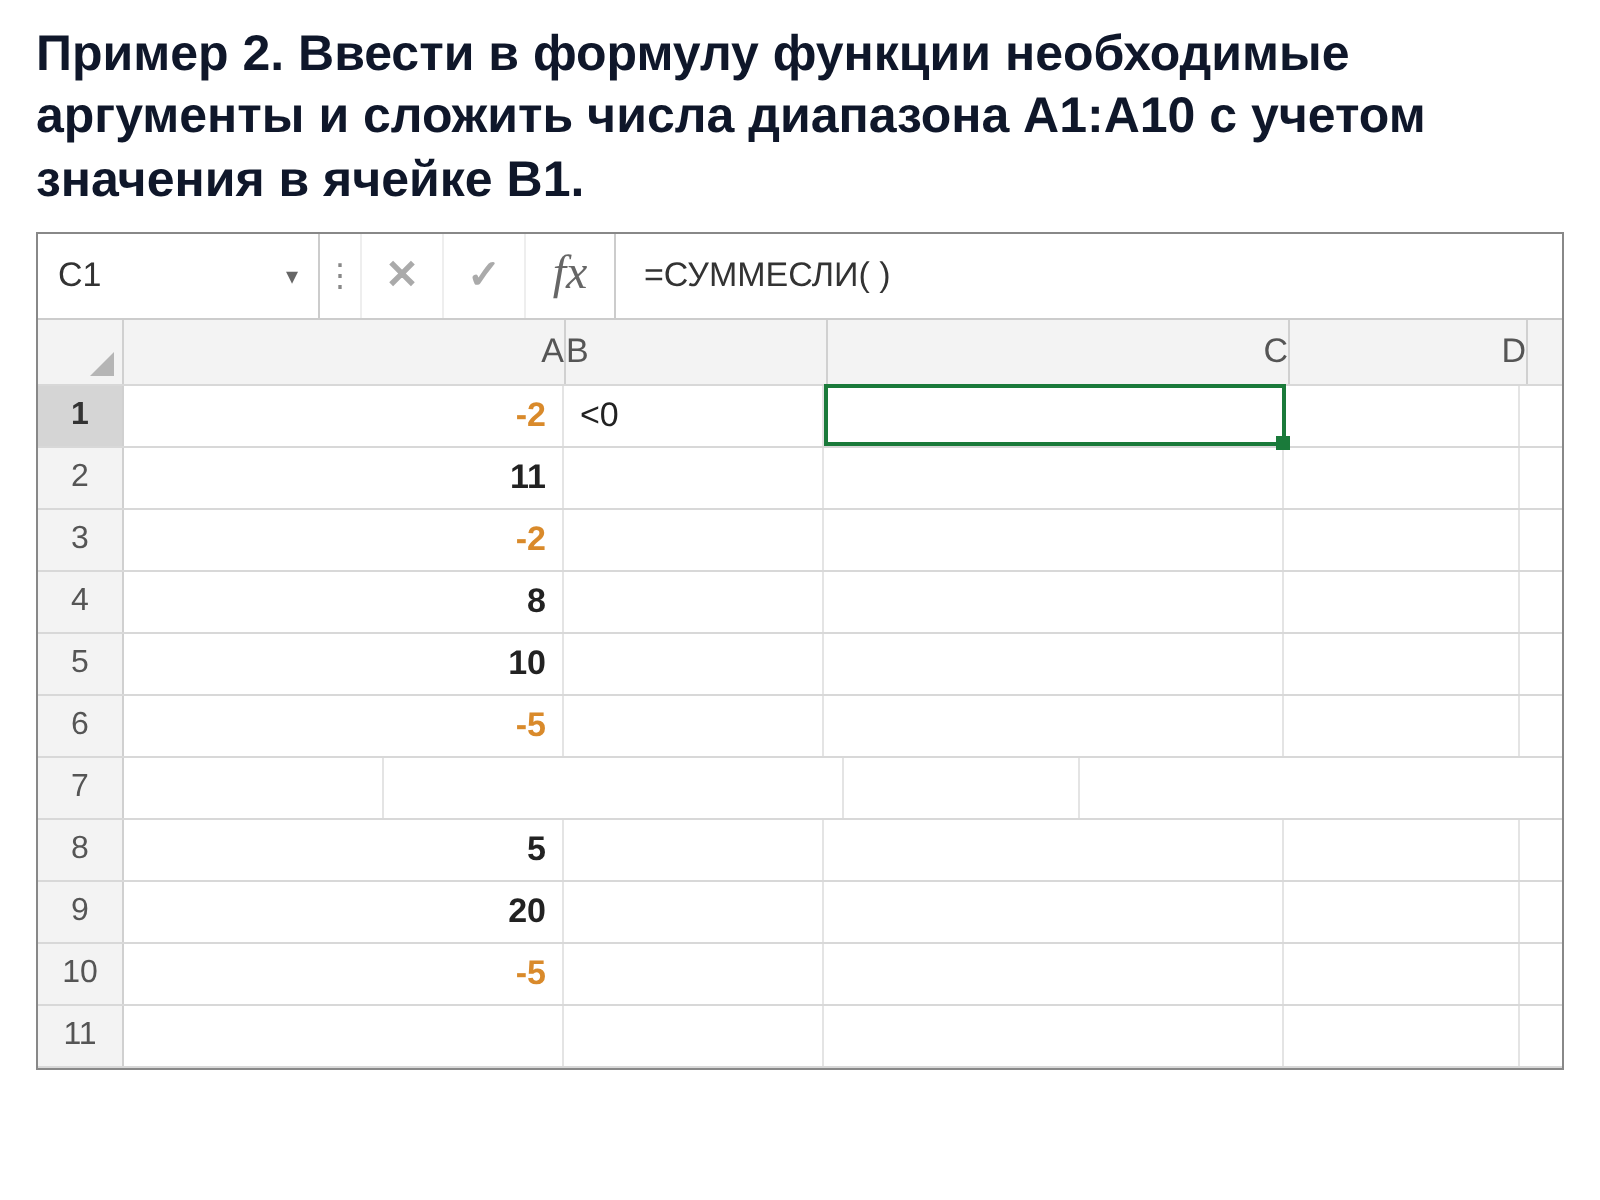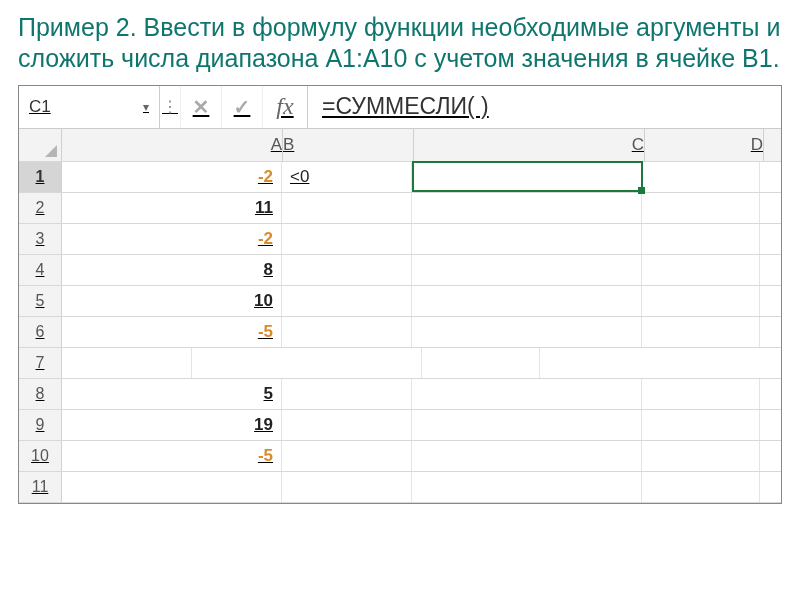--- a/index.html
+++ b/index.html
@@ -9,31 +9,30 @@
     height: 600px;
     font-family: "Segoe UI", Arial, sans-serif;
     background: #ffffff;
     overflow: hidden;
   }
   .outer {
     padding: 12px 18px 0 18px;
     box-sizing: border-box;
   }
   .instruction {
-    color: #0f766e;
+    color: #0f172a;
     font-size: 25px;
-    font-weight: 400;
+    font-weight: 700;
     line-height: 1.25;
     margin: 0 0 10px 0;
   }
   .excel-window {
     border: 1px solid #888;
     box-sizing: border-box;
     background: #fff;
-    text-decoration: underline;
   }
   .formula-bar {
     display: flex;
     align-items: stretch;
     border-bottom: 1px solid #ccc;
     height: 42px;
     background: #f7f7f7;
   }
   .name-box {
     display: flex;
@@ -81,21 +80,21 @@
     font-size: 24px;
     color: #666;
     background: #fff;
     border-right: 1px solid #ccc;
   }
   .formula-input {
     flex: 1;
     display: flex;
     align-items: center;
     padding: 0 14px;
-    font-size: 23px;
+    font-size: 17px;
     color: #333;
     background: #fff;
   }
   .sheet {
     position: relative;
     background: #fff;
   }
   .row {
     display: flex;
     height: 30px;
@@ -290,21 +289,21 @@
             <span class="bold">5</span>
           </div>
         <div class="cell col-B"></div>
         <div class="cell col-C"></div>
         <div class="cell col-D"></div>
       </div>
 
       <div class="row">
         <div class="rowhead">9</div>
         <div class="cell col-A">
-            <span class="bold">19</span>
+            <span class="bold">20</span>
           </div>
         <div class="cell col-B"></div>
         <div class="cell col-C"></div>
         <div class="cell col-D"></div>
       </div>
 
       <div class="row">
         <div class="rowhead">10</div>
         <div class="cell col-A">
             <span class="neg bold">-5</span>

